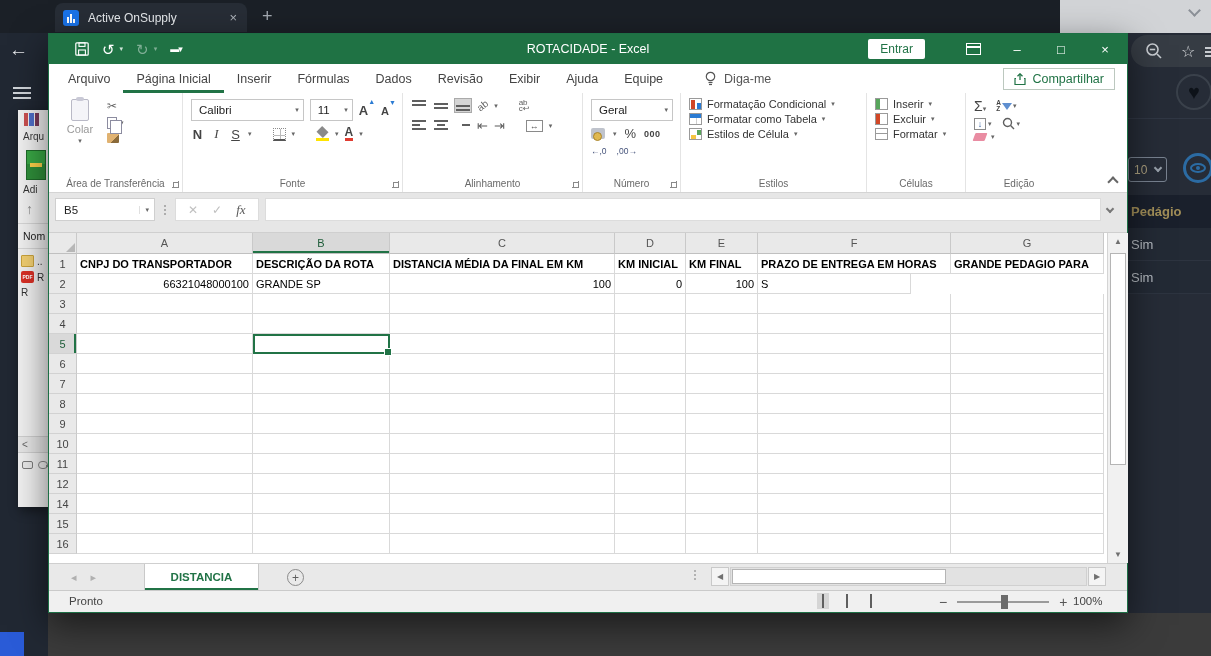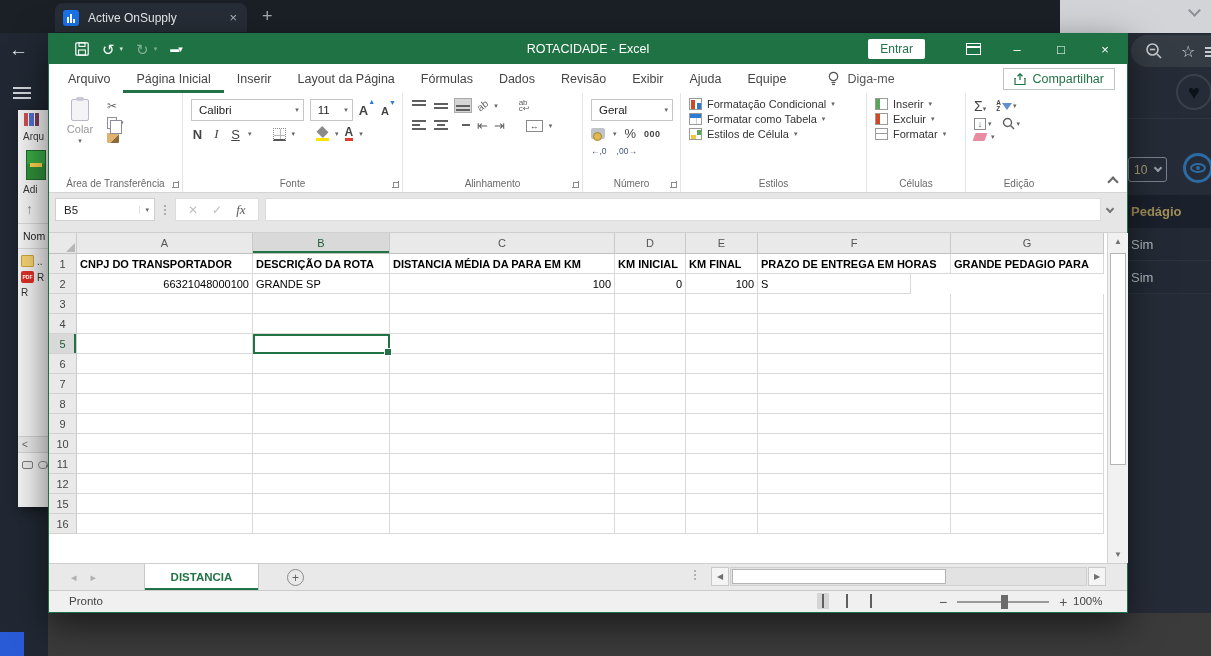--- a/index.html
+++ b/index.html
@@ -348,21 +348,20 @@
         <span class="winbtn">□</span>
         <span class="winbtn">×</span>
       </div>
     </div>
 
     <div class="tabrow">
       <div id="ribbon-tabs">
           <span class="rtab">Arquivo</span>
           <span class="rtab active">Página Inicial</span>
           <span class="rtab">Inserir</span>
-          <span class="rtab">Layout da Página</span>
           <span class="rtab">Fórmulas</span>
           <span class="rtab">Dados</span>
           <span class="rtab">Revisão</span>
           <span class="rtab">Exibir</span>
           <span class="rtab">Ajuda</span>
           <span class="rtab">Equipe</span>
         </div>
       <div class="tellme">
         <svg width="13" height="15" viewBox="0 0 13 15">
           <circle cx="6.5" cy="5.5" r="4.2" fill="none" stroke="#555" stroke-width="1.2"></circle>
@@ -617,21 +616,21 @@
           <div class="ch" style="width: 71px;">D</div>
           <div class="ch" style="width: 72px;">E</div>
           <div class="ch" style="width: 193px;">F</div>
           <div class="ch" style="width: 153px;">G</div>
         </div>
       <div id="gridrows">
           <div class="grow">
             <div class="rh">1</div>
             <div class="cell hdr" style="width: 176px;">CNPJ DO TRANSPORTADOR</div>
             <div class="cell hdr" style="width: 137px;">DESCRIÇÃO DA ROTA</div>
-            <div class="cell hdr" style="width: 225px;">DISTANCIA MÉDIA DA PARA EM KM</div>
+            <div class="cell hdr" style="width: 225px;">DISTANCIA MÉDIA DA FINAL EM KM</div>
             <div class="cell hdr" style="width: 71px;">KM INICIAL</div>
             <div class="cell hdr" style="width: 72px;">KM FINAL</div>
             <div class="cell hdr" style="width: 193px;">PRAZO DE ENTREGA EM HORAS</div>
             <div class="cell hdr" style="width: 153px;">GRANDE PEDAGIO PARA</div>
           </div>
           <div class="grow">
             <div class="rh">2</div>
             <div class="cell right" style="width: 176px;">66321048000100</div>
             <div class="cell" style="width: 137px;">GRANDE SP</div>
             <div class="cell right" style="width: 225px;">100</div>
@@ -724,20 +723,30 @@
             <div class="cell" style="width: 176px;"></div>
             <div class="cell" style="width: 137px;"></div>
             <div class="cell" style="width: 225px;"></div>
             <div class="cell" style="width: 71px;"></div>
             <div class="cell" style="width: 72px;"></div>
             <div class="cell" style="width: 193px;"></div>
             <div class="cell" style="width: 153px;"></div>
           </div>
           <div class="grow">
             <div class="rh">12</div>
+            <div class="cell" style="width: 176px;"></div>
+            <div class="cell" style="width: 137px;"></div>
+            <div class="cell" style="width: 225px;"></div>
+            <div class="cell" style="width: 71px;"></div>
+            <div class="cell" style="width: 72px;"></div>
+            <div class="cell" style="width: 193px;"></div>
+            <div class="cell" style="width: 153px;"></div>
+          </div>
+          <div class="grow">
+            <div class="rh">14</div>
             <div class="cell" style="width: 176px;"></div>
             <div class="cell" style="width: 137px;"></div>
             <div class="cell" style="width: 225px;"></div>
             <div class="cell" style="width: 71px;"></div>
             <div class="cell" style="width: 72px;"></div>
             <div class="cell" style="width: 193px;"></div>
             <div class="cell" style="width: 153px;"></div>
           </div>
           <div class="grow">
             <div class="rh">15</div>

